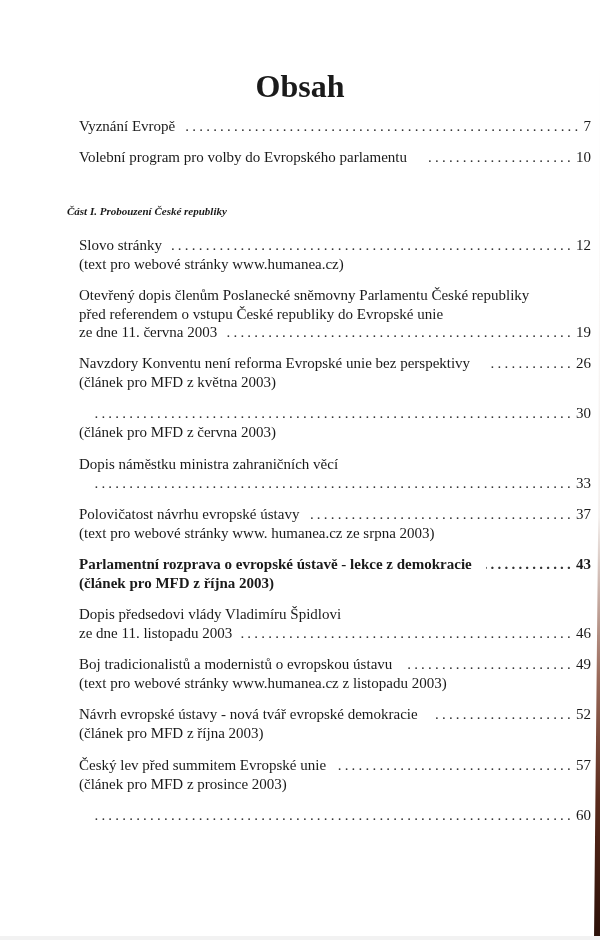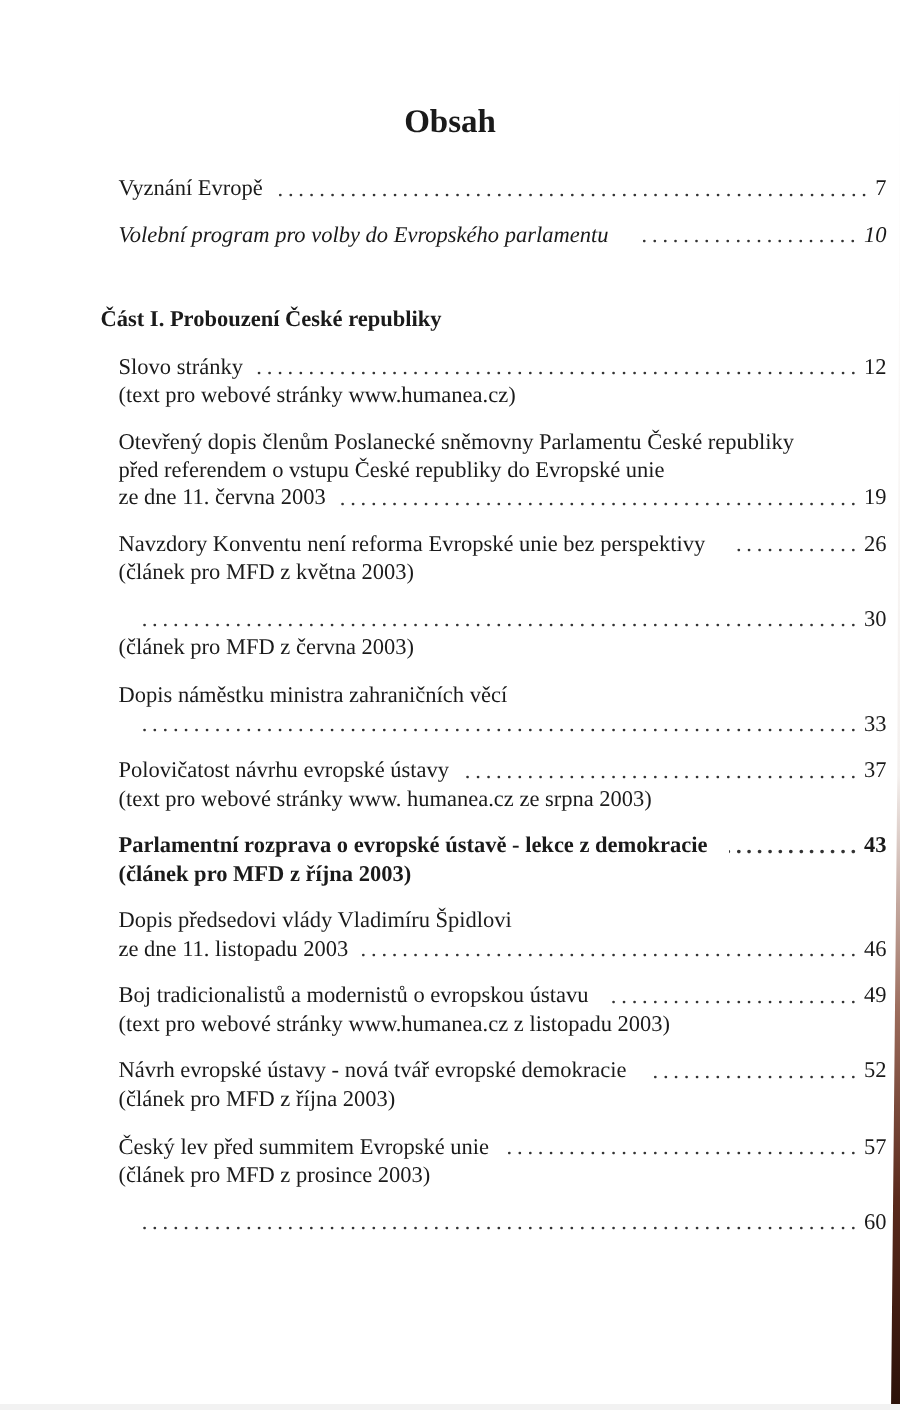--- a/index.html
+++ b/index.html
@@ -13,54 +13,54 @@
     position: absolute; right: 0; top: 0; width: 6px; height: 940px;
     background: linear-gradient(to bottom, #ffffff 0%, #f4f0ee 55%, #9a6a5a 72%, #5a2a1c 85%, #2a1008 100%);
     clip-path: polygon(100% 0, 100% 100%, 0 100%, 70% 55%, 100% 0);
   }
   .bottom-shade {
     position: absolute; left: 0; right: 0; bottom: 0; height: 4px;
     background: #f2f2f2;
   }
   .title {
     position: absolute; left: 0; width: 600px; top: 68px;
-    text-align: center; font-weight: bold; font-size: 22px;
+    text-align: center; font-weight: bold; font-size: 32px;
   }
   .toc { position: absolute; left: 67px; width: 512px; top: 0; }
   .entry { position: absolute; left: 0; width: 512px; font-size: 15px; line-height: 18.5px; margin-left: 12px; }
   .line { display: flex; align-items: baseline; white-space: nowrap; }
   .line .txt { flex: 0 0 auto; }
   .line .dots {
     flex: 1 1 auto; overflow: hidden; margin: 0 2px 0 8px;
     letter-spacing: 3.2px; color: #333; text-align: right; direction: rtl;
   }
   .line .pg { flex: 0 0 auto; }
   .sub { white-space: nowrap; }
   .small { font-size: 13.6px; }
-  .section { position: absolute; left: 0; font-weight: bold; font-size: 15px; }
+  .section { position: absolute; left: 0; font-weight: bold; font-size: 11px; font-style: italic; }
 </style>
 </head>
 <body>
 
 <div class="page-edge"></div>
 <div class="bottom-shade"></div>
 
 <h1 class="title" style="margin:0;">Obsah</h1>
 
 <div class="toc">
 
   <div class="entry" style="top:117px;">
     <div class="line">
       <span class="txt">Vyznání Evropě</span>
       <span class="dots">................................................................................................................</span>
       <span class="pg">7</span>
     </div>
   </div>
 
-  <div class="entry" style="top:148px;font-style:italic;">
+  <div class="entry" style="top:148px;">
     <div class="line">
       <span class="txt">Volební program pro volby do Evropského parlamentu</span>
       <span class="dots" style="margin-left:18px;">................................................................................................................</span>
       <span class="pg">10</span>
     </div>
   </div>
 
   <div class="section" style="top:205px;">Část I. Probouzení České republiky</div>
 
   <div class="entry" style="top:236px;">

